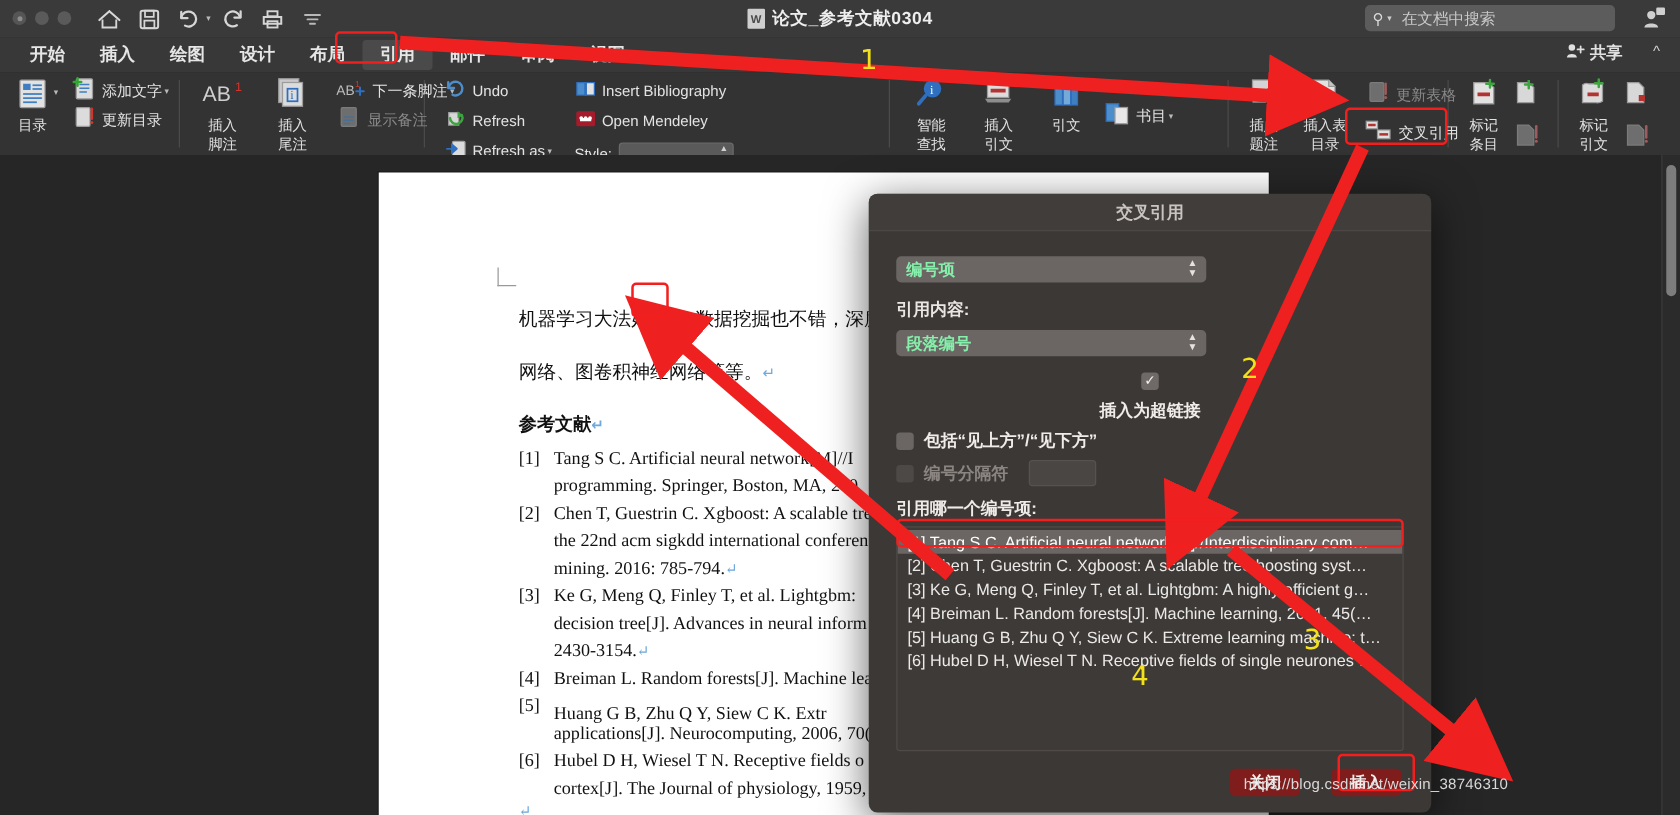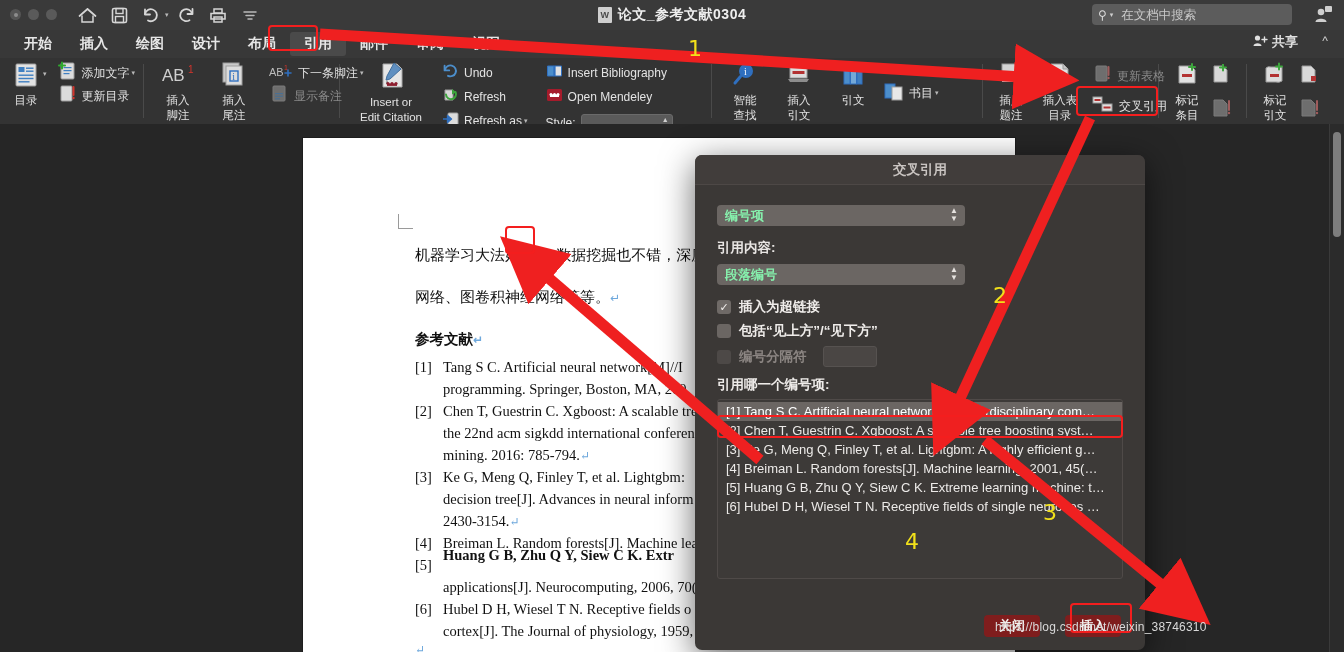--- a/index.html
+++ b/index.html
@@ -279,38 +279,20 @@
               <rect x="6" y="10.6" width="8" height="1.2" fill="#4a6f92"></rect>
               <rect x="6" y="13.2" width="5" height="1.2" fill="#4a6f92"></rect>
             </svg>
         </span>
         <span class="lbl dim">显示备注</span>
       </div>
     </div>
   </div>
 
   <div class="grp" style="left:352px;display:flex;align-items:flex-start;gap:8px;">
-    <div class="big" style="width:78px;">
-      <span class="ico">
-        <svg width="30" height="28" viewBox="0 0 30 28">
-            <path d="M7 2 H21 L26 7 V25 H7 Z" fill="#e6e6e6" stroke="#a8a8a8"></path>
-            <path d="M21 2 V7 H26" fill="#c8c8c8" stroke="#a8a8a8"></path>
-            <path d="M18 1 L25 7 L14 17 L10 18 L11 14 Z" fill="#5f8fc0" stroke="#3f6d9c"></path>
-            <path d="M11 18 L12 21 L10 22 Z" fill="#5a5a5a"></path>
-            <g fill="#8c1d2e">
-              <circle cx="12" cy="21.5" r="1.6"></circle>
-              <circle cx="16" cy="21.5" r="1.6"></circle>
-              <circle cx="20" cy="21.5" r="1.6"></circle>
-              <rect x="11" y="21.5" width="10" height="2.4"></rect>
-            </g>
-          </svg>
-      </span>
-      <span class="lbl">Insert or</span>
-      <span class="lbl">Edit Citation</span>
-    </div>
     <div class="stack" style="margin-left:4px;gap:4px;text-align:center;">
       <div class="small-row">
         <span class="ico">
           <svg width="17" height="16" viewBox="0 0 17 16">
               <path d="M3 7 A5.5 5.5 0 1 1 6 12.8" stroke="#4c8ecb" stroke-width="1.9" fill="none" stroke-linecap="round"></path>
               <path d="M2.6 2.8 V7.4 H7.2" stroke="#4c8ecb" stroke-width="1.9" fill="none" stroke-linecap="round" stroke-linejoin="round"></path>
             </svg>
         </span>
         <span class="lbl">Undo</span>
       </div>
@@ -562,21 +544,21 @@
 
       <div class="refnum" style="left:112px;top:331px;">[3]</div>
       <div class="refline" style="left:140px;top:331px;">Ke G, Meng Q, Finley T, et al. Lightgbm:</div>
       <div class="refline" style="left:140px;top:353px;">decision tree[J]. Advances in neural inform</div>
       <div class="refline" style="left:140px;top:375px;"><span>2430-3154.</span><span class="pilcrow">↵</span></div>
 
       <div class="refnum" style="left:112px;top:397px;">[4]</div>
       <div class="refline" style="left:140px;top:397px;">Breiman L. Random forests[J]. Machine lear</div>
 
       <div class="refnum" style="left:112px;top:419px;">[5]</div>
-      <div class="refline" style="left:140px;top:409px;font-weight:bold;">Huang  G  B,  Zhu  Q  Y,  Siew  C  K.  Extr</div>
+      <div class="refline" style="left:140px;top:425px;">Huang  G  B,  Zhu  Q  Y,  Siew  C  K.  Extr</div>
       <div class="refline" style="left:140px;top:441px;">applications[J]. Neurocomputing, 2006, 70(1</div>
 
       <div class="refnum" style="left:112px;top:463px;">[6]</div>
       <div class="refline" style="left:140px;top:463px;">Hubel D H, Wiesel T N. Receptive fields o</div>
       <div class="refline" style="left:140px;top:485px;">cortex[J]. The Journal of physiology, 1959, 1</div>
       <div class="refline" style="left:112px;top:503px;"><span class="pilcrow">↵</span></div>
     </div>
   </div>
 </div>
 
@@ -593,21 +575,21 @@
       <span class="val">编号项</span>
       <span class="arrows">▲<br>▼</span>
     </div>
 
     <div class="flabel">引用内容:</div>
     <div class="select">
       <span class="val">段落编号</span>
       <span class="arrows">▲<br>▼</span>
     </div>
 
-    <div class="ckrow" style="">
+    <div class="ckrow" style="flex-direction:column;">
       <span class="ck on"></span>
       <span class="cklbl">插入为超链接</span>
     </div>
     <div class="ckrow">
       <span class="ck"></span>
       <span class="cklbl">包括“见上方”/“见下方”</span>
     </div>
     <div class="ckrow">
       <span class="ck dim"></span>
       <span class="cklbl dim">编号分隔符</span>

